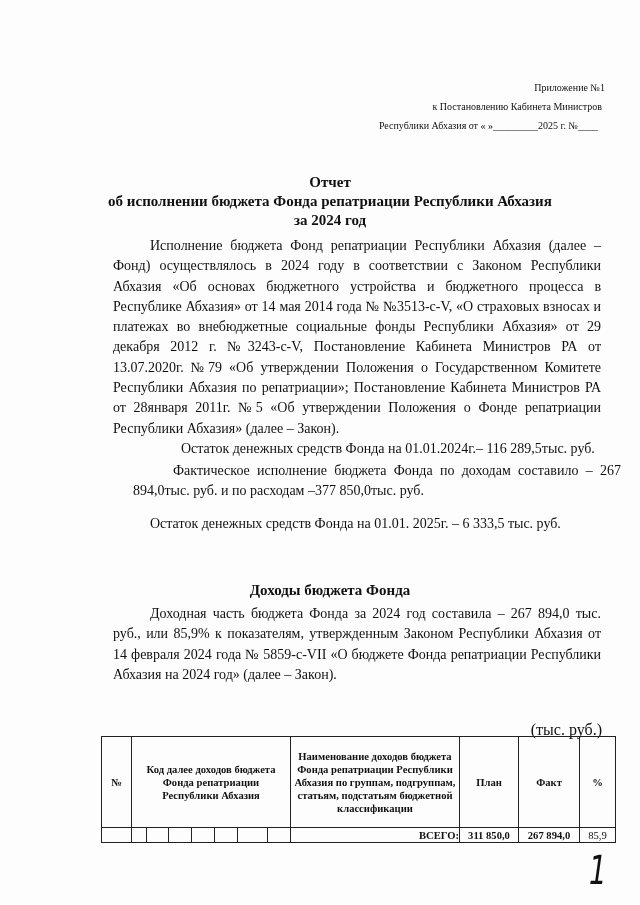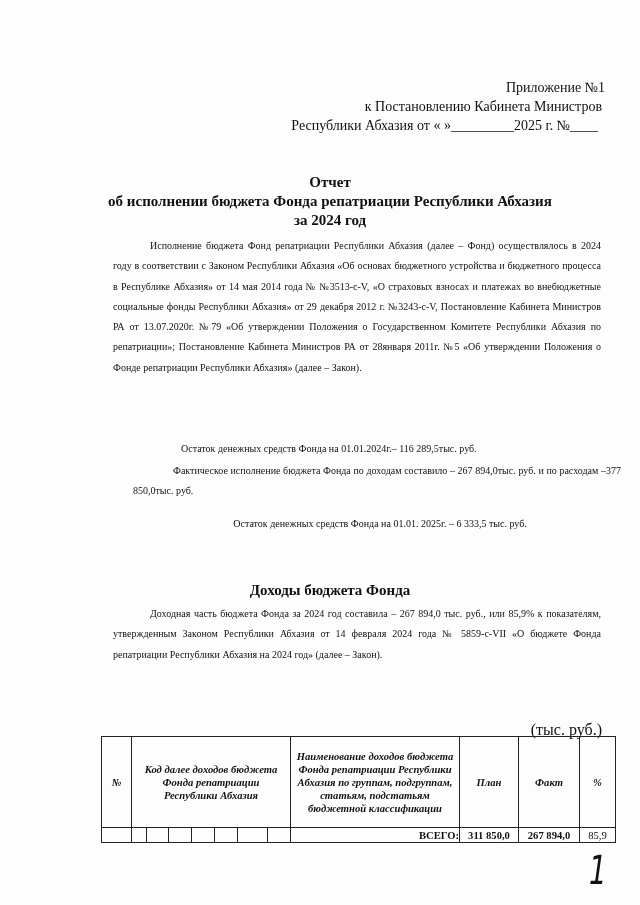--- a/index.html
+++ b/index.html
@@ -5,42 +5,42 @@
   html, body { margin: 0; padding: 0; }
   body {
     width: 640px; height: 905px;
     background: #fdfdfd;
     position: relative;
     overflow: hidden;
     font-family: "Liberation Serif", "DejaVu Serif", serif;
     color: #111;
   }
   .abs { position: absolute; }
-  .hdr-line { font-size: 14px; line-height: 20px; white-space: nowrap; }
+  .hdr-line { font-size: 10px; line-height: 20px; white-space: nowrap; }
   .title { left: 0; width: 640px; text-align: center; font-weight: bold; font-size: 15px; line-height: 20px; }
   .para {
     left: 113px; width: 488px;
-    font-size: 10px; line-height: 20.3px;
+    font-size: 14px; line-height: 20.3px;
     text-align: justify;
   }
   .indent { text-indent: 37px; }
   .single { white-space: nowrap; text-align: left; }
   table.inc {
     position: absolute; left: 101px; top: 736px;
     border-collapse: collapse;
     font-family: "Liberation Serif", "DejaVu Serif", serif;
   }
   table.inc td {
     border: 1px solid #222;
     padding: 0;
     text-align: center; vertical-align: middle;
     font-weight: bold;
     font-size: 10.6px; line-height: 13px;
   }
-  .hdr-row td { height: 90px; font-style: italic; }
+  .hdr-row td { height: 90px; }
   .tot-row td { height: 14px; font-size: 11.5px; line-height: 13px; }
   .tot-row td.lbl { text-align: right; padding-left: 3px; }
   .tot-row td.pct { font-weight: normal; }
   .hand {
     left: 585px; top: 850px;
     font-family: "DejaVu Sans", sans-serif;
     font-size: 40px; line-height: 40px;
     transform: skewX(-8deg) scaleX(0.7);
     color: #111;
   }
@@ -55,21 +55,21 @@
 <div class="abs title" style="top:172px; left:10px;">Отчет</div>
 <div class="abs title" style="top:191px; left:10px;">об исполнении бюджета Фонда репатриации Республики Абхазия</div>
 <div class="abs title" style="top:210px; left:10px;">за 2024 год</div>
 
 <div class="abs para indent" style="top:236px;">Исполнение бюджета Фонд репатриации Республики Абхазия (далее – Фонд) осуществлялось в 2024 году в соответствии с Законом Республики Абхазия «Об основах бюджетного устройства и бюджетного процесса в Республике Абхазия» от 14 мая 2014 года № №3513-с-V, «О страховых взносах и платежах во внебюджетные социальные фонды Республики Абхазия» от 29 декабря 2012 г.  №3243-с-V, Постановление Кабинета Министров РА от 13.07.2020г. №79 «Об утверждении Положения о Государственном Комитете Республики Абхазия по репатриации»; Постановление Кабинета Министров РА от 28января 2011г. №5 «Об утверждении Положения о Фонде репатриации Республики Абхазия» (далее – Закон).</div>
 
 <div class="abs para single" style="top:439px; left:150px; width:460px;margin-left:31px;">Остаток денежных средств Фонда на 01.01.2024г.– 116 289,5тыс. руб.</div>
 
 <div class="abs para indent" style="top:461px; text-indent:40px;margin-left:20px;">Фактическое исполнение бюджета Фонда по доходам составило – 267 894,0тыс. руб. и по расходам –377 850,0тыс. руб.</div>
 
-<div class="abs para single" style="top:514px; left:150px; width:460px;text-align:center;">Остаток денежных средств Фонда на 01.01. 2025г. – 6 333,5 тыс. руб.</div>
+<div class="abs para single" style="top:514px; left:150px; width:460px;">Остаток денежных средств Фонда на 01.01. 2025г. – 6 333,5 тыс. руб.</div>
 
 <div class="abs title" style="top:580px; left:10px;">Доходы бюджета Фонда</div>
 <div class="abs para indent" style="top:604px;">Доходная часть бюджета Фонда за 2024 год составила – 267 894,0 тыс. руб., или 85,9% к показателям, утвержденным Законом Республики Абхазия от 14 февраля 2024 года № 5859-с-VII «О бюджете Фонда репатриации Республики Абхазия на 2024 год» (далее – Закон).</div>
 
 <div class="abs hdr-line" style="right:38px; top:720px; font-size:16px;">(тыс. руб.)</div>
 
 <table class="inc">
   <colgroup>
     <col style="width:30px">
     <col style="width:15px">

